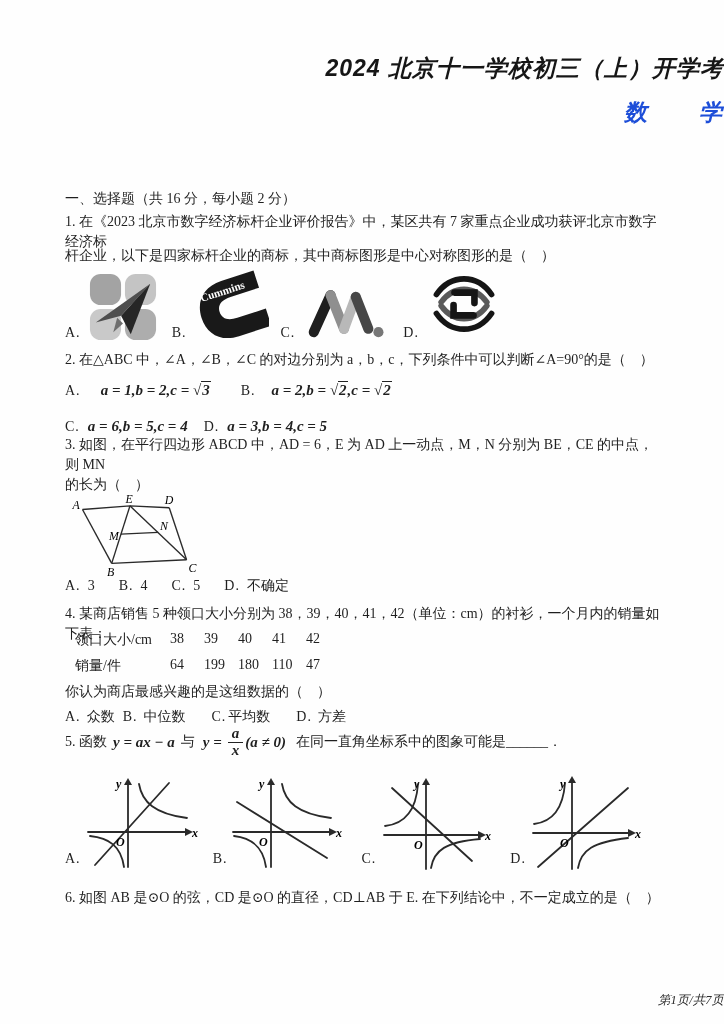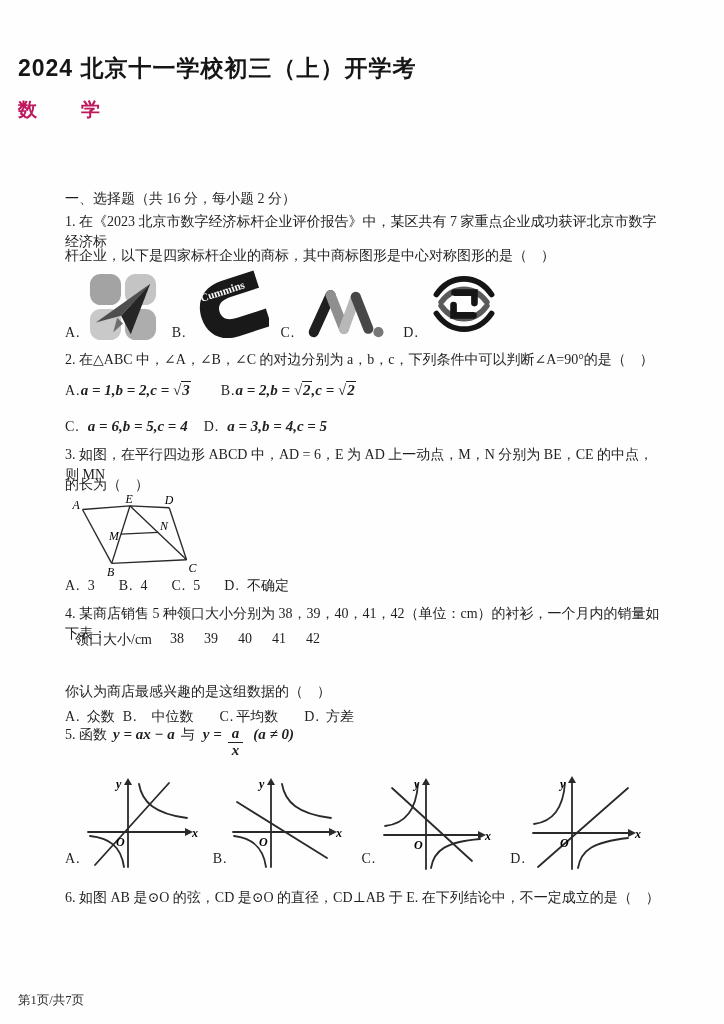--- a/index.html
+++ b/index.html
@@ -3,43 +3,43 @@
 <meta charset="utf-8">
 <style>
   html,body{margin:0;padding:0;background:#e9e9e9;}
   .page{
     position:relative;width:724px;height:1024px;margin:0 auto;
     background:#fefefe;color:#1f1f1f;
     font-family:"Liberation Serif","DejaVu Serif",serif;
     font-size:14px;overflow:hidden;
   }
   .abs{position:absolute;left:65px;right:64px;}
-  .center{left:18px;right:0;text-align:left;}
+  .center{left:0;right:0;text-align:right;font-style:italic;}
   .title{top:53px;font-family:"Liberation Sans","DejaVu Sans",sans-serif;
          font-weight:bold;font-size:23px;letter-spacing:1px;color:#161616;}
   .subject{top:97px;font-family:"Liberation Sans","DejaVu Sans",sans-serif;
-           font-weight:bold;font-size:19px;letter-spacing:2px;color:#be185d;}
+           font-weight:bold;font-size:23px;letter-spacing:2px;color:#1d4ed8;}
   .date{top:138px;text-align:right;font-size:12.5px;}
   .examinfo{top:163px;font-size:13.5px;}
   .section{top:190px;font-size:14px;}
   .qline{line-height:20px;}
   .optlab{font-family:"Liberation Serif",serif;letter-spacing:1px;}
   .math{font-family:"Liberation Serif","DejaVu Serif",serif;font-style:italic;
-        font-weight:600;font-size:15px;margin-left:8px;}
+        font-weight:600;font-size:15px;}
   .sqrt{font-style:normal;font-weight:bold;}
   .rad{border-top:1.4px solid #222;padding:0 1px;}
   .logo-row{top:260px;display:flex;align-items:flex-end;height:82px;}
   .logo-row .optlab{margin-right:7px;padding-bottom:1px;}
   .logo{display:block;}
   .gap-a{margin-right:14px;} .gap-b{margin-right:11px;} .gap-c{margin-right:17px;}
   .optrow{display:flex;align-items:center;}
   .tbl-row{display:flex;font-size:14px;}
   .tbl-label{display:inline-block;width:95px;}
   .tbl-val{display:inline-block;width:34px;}
-  .q5row{display:flex;}
+  .q5row{display:flex;align-items:center;}
   .frac{display:inline-flex;flex-direction:column;align-items:center;
         font-style:italic;font-weight:600;font-family:"Liberation Serif",serif;
         font-size:15px;line-height:1.05;margin:0 2px;}
   .frac .den{border-top:1.4px solid #222;padding:0 4px;}
   .graph-row{top:775px;display:flex;align-items:flex-end;}
   .graph-cell{display:flex;align-items:flex-end;}
   .graph-cell .optlab{margin-right:2px;padding-bottom:4px;}
   .footer{top:992px;font-size:12.5px;color:#2a2a2a;}
   svg text{font-family:"Liberation Serif","DejaVu Serif",serif;}
   .axis-lab{font-style:italic;font-size:12px;font-weight:bold;}
@@ -94,32 +94,32 @@
         <path d="M64,42 C51,60 29,60 16,42" stroke="#5a5a5a" stroke-width="6"></path>
         <path d="M30,28 L51,28 L51,39" stroke="#151515" stroke-width="7"></path>
         <path d="M50,52 L29,52 L29,41" stroke="#151515" stroke-width="7"></path>
       </g>
     </svg>
   </div>
 
   <div class="abs qline" style="top:350px">2. 在△ABC 中，∠A，∠B，∠C 的对边分别为 a，b，c，下列条件中可以判断∠A=90°的是（　）</div>
   <div class="abs optrow" style="top:382px">
     <span class="optlab">A.</span>
-    <span class="math" style="margin-left:0"><span>a = 1,b = 2,c = </span><span class="sqrt">√</span><span class="rad">3</span></span>
+    <span class="math" style="margin-left:20px"><span>a = 1,b = 2,c = </span><span class="sqrt">√</span><span class="rad">3</span></span>
     <span class="optlab" style="margin-left:30px">B.</span>
-    <span class="math" style="margin-left:0"><span>a = 2,b = </span><span class="sqrt">√</span><span class="rad">2</span><span>,c = </span><span class="sqrt">√</span><span class="rad">2</span></span>
+    <span class="math" style="margin-left:16px"><span>a = 2,b = </span><span class="sqrt">√</span><span class="rad">2</span><span>,c = </span><span class="sqrt">√</span><span class="rad">2</span></span>
   </div>
   <div class="abs optrow" style="top:418px">
     <span class="optlab">C.</span>
     <span class="math" style="margin-left:8px">a = 6,b = 5,c = 4</span>
     <span class="optlab" style="margin-left:16px">D.</span>
     <span class="math" style="margin-left:8px">a = 3,b = 4,c = 5</span>
   </div>
 
-  <div class="abs qline" style="top:445px">3. 如图，在平行四边形 ABCD 中，AD = 6，E 为 AD 上一动点，M，N 分别为 BE，CE 的中点，则 MN</div>
+  <div class="abs qline" style="top:435px">3. 如图，在平行四边形 ABCD 中，AD = 6，E 为 AD 上一动点，M，N 分别为 BE，CE 的中点，则 MN</div>
   <div class="abs qline" style="top:475px">的长为（　）</div>
   <div class="abs" style="top:494px">
     <svg width="150" height="84" viewBox="0 0 150 92">
       <g stroke="#2a2a2a" stroke-width="1.5" fill="none">
         <polyline points="12,17 64,13 107,15"></polyline>
         <line x1="12" y1="17" x2="44" y2="76"></line>
         <line x1="107" y1="15" x2="126" y2="72"></line>
         <line x1="44" y1="76" x2="126" y2="72"></line>
         <line x1="64" y1="13" x2="44" y2="76"></line>
         <line x1="64" y1="13" x2="126" y2="72"></line>
@@ -147,42 +147,51 @@
 
   <div class="abs qline" style="top:604px">4. 某商店销售 5 种领口大小分别为 38，39，40，41，42（单位：cm）的衬衫，一个月内的销量如下表：</div>
   <div class="abs tbl-row" style="top:631px;left:75px">
     <span class="tbl-label">领口大小/cm</span>
     <span class="tbl-val">38</span>
     <span class="tbl-val">39</span>
     <span class="tbl-val">40</span>
     <span class="tbl-val">41</span>
     <span class="tbl-val">42</span>
   </div>
+  <div class="abs tbl-row" style="top:657px;left:75px">
+    <span class="tbl-label">销量/件</span>
+    <span class="tbl-val">64</span>
+    <span class="tbl-val">199</span>
+    <span class="tbl-val">180</span>
+    <span class="tbl-val">110</span>
+    <span class="tbl-val">47</span>
+  </div>
   <div class="abs qline" style="top:682px">你认为商店最感兴趣的是这组数据的（　）</div>
   <div class="abs optrow" style="top:708px">
     <span class="optlab">A.</span>
     <span style="margin-left:6px">众数</span>
     <span class="optlab" style="margin-left:8px">B.</span>
-    <span style="margin-left:14px">中位数</span>
+    <span style="margin-left:6px">中位数</span>
     <span class="optlab" style="margin-left:26px">C.</span>
     <span style="margin-left:2px">平均数</span>
     <span class="optlab" style="margin-left:26px">D.</span>
     <span style="margin-left:6px">方差</span>
   </div>
 
   <div class="abs q5row" style="top:726px">
     <span>5. 函数</span>
     <span class="math" style="margin:0 6px">y = ax − a</span>
     <span>与</span>
     <span class="math" style="margin:0 4px 0 8px">y =</span>
     <span class="frac">
       <span class="num">a</span>
       <span class="den">x</span>
     </span>
     <span class="math" style="margin-right:10px">(a ≠ 0)</span>
+    <span>在同一直角坐标系中的图象可能是______．</span>
   </div>
 
   <div class="abs graph-row">
     <div class="graph-cell">
       <span class="optlab">A.</span>
       <svg width="118" height="96" viewBox="0 0 118 96">
         <g stroke="#2a2a2a" stroke-width="1.8" fill="none" stroke-linecap="round">
           <line x1="5" y1="57" x2="102" y2="57"></line>
             <line x1="45" y1="92" x2="45" y2="10"></line>
           <line x1="12" y1="90" x2="86" y2="8"></line>

